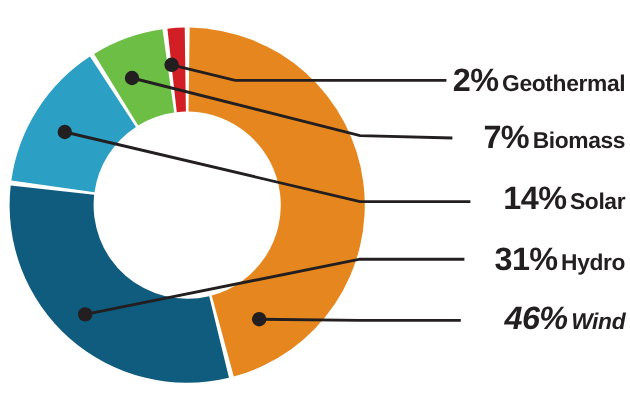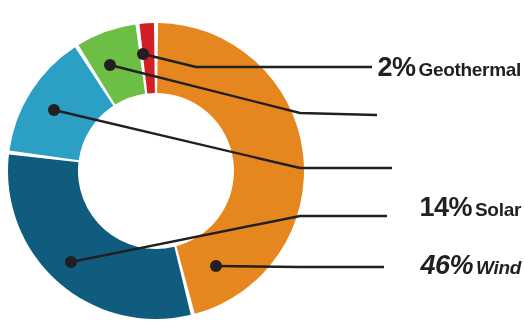--- a/index.html
+++ b/index.html
@@ -75,23 +75,29 @@
       <circle r="6" fill="#231f20" cx="54" cy="110"></circle>
       <circle r="6" fill="#231f20" cx="71" cy="262"></circle>
       <circle r="6" fill="#231f20" cx="216" cy="266"></circle>
     </g>
   </svg>
 
   <div class="label" style="top:54px;">
     <span class="pct">2%</span><span class="nm">Geothermal</span>
   </div>
 
+  <div class="label" style="top:101px;">
+    <span class="pct">7%</span><span class="nm">Biomass</span>
+  </div>
 
-  <div class="label" style="top:152px;margin-top:42px;">
+  <div class="label" style="top:152px;">
     <span class="pct">14%</span><span class="nm">Solar</span>
   </div>
 
+  <div class="label" style="top:203px;">
+    <span class="pct">31%</span><span class="nm">Hydro</span>
+  </div>
 
   <div class="label" style="top:252px;font-style:italic;">
     <span class="pct">46%</span><span class="nm">Wind</span>
   </div>
 
 </div>
 
 </body></html>

